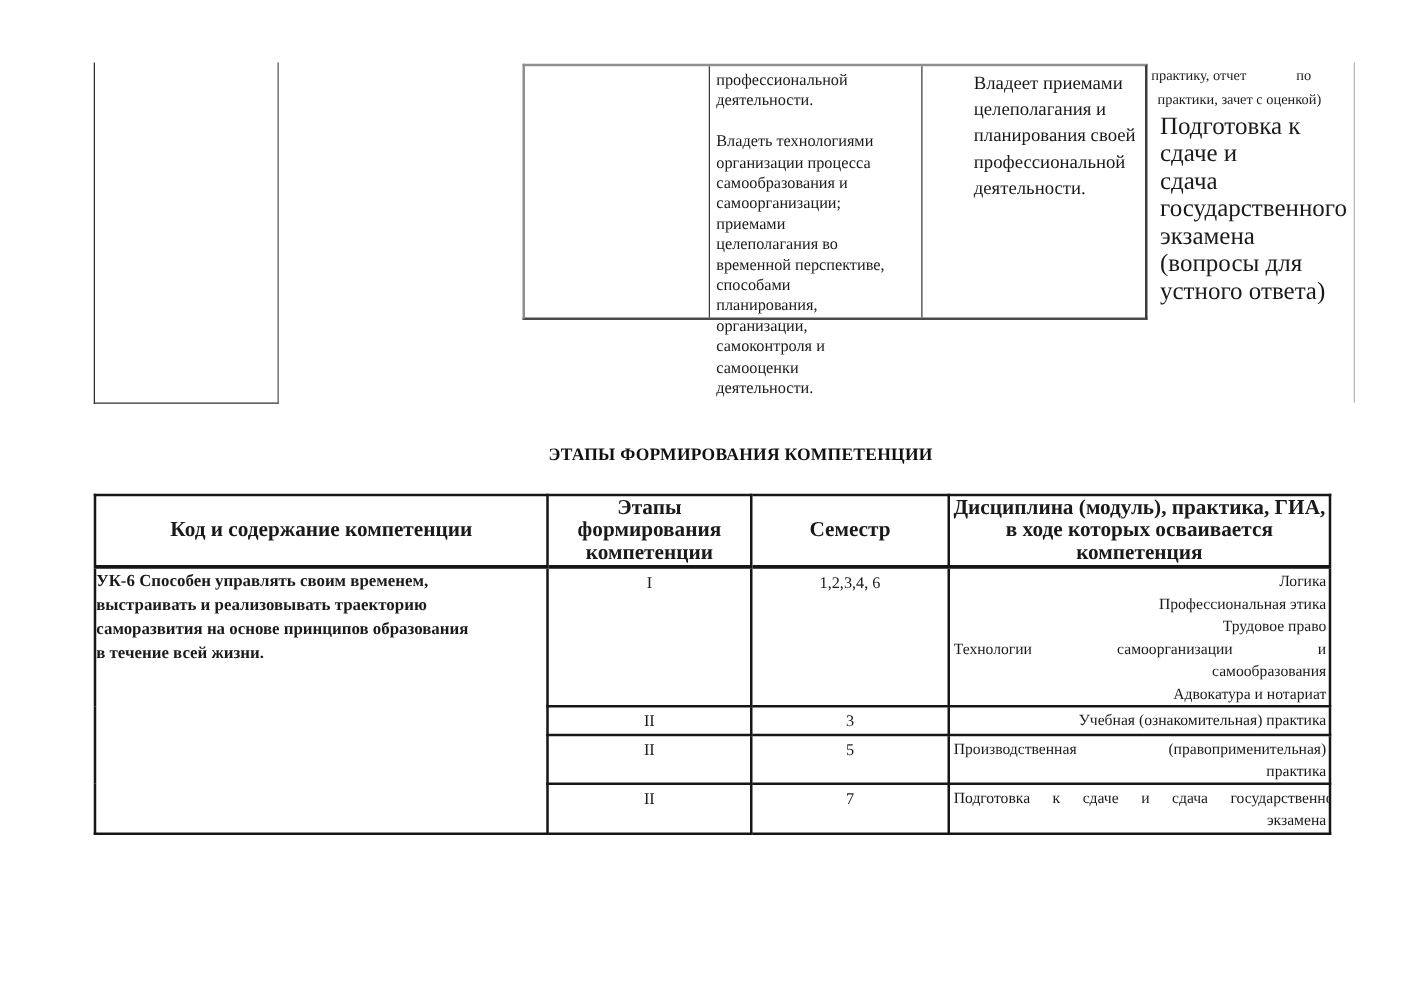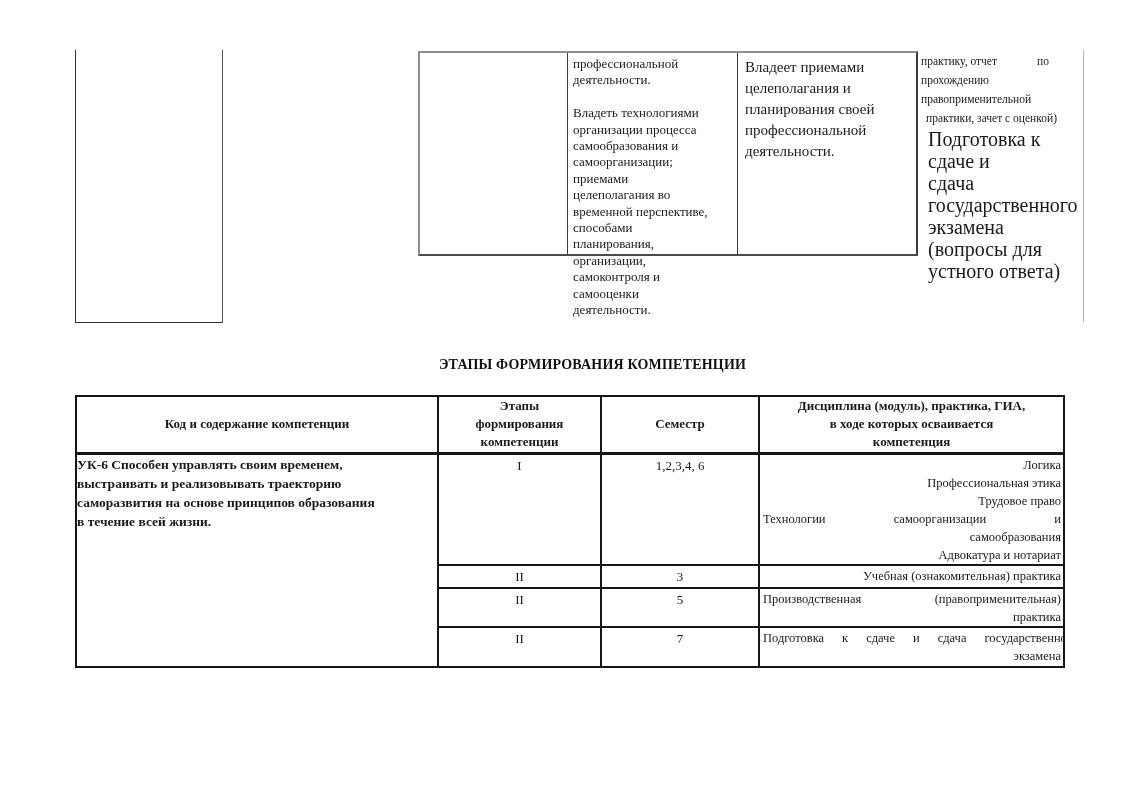--- a/index.html
+++ b/index.html
@@ -22,42 +22,42 @@
     box-sizing:border-box; display:flex;
     border-top:2px solid #8f8f8f; border-left:2px solid #8f8f8f;
     border-right:2px solid #3c3c3c; border-bottom:2px solid #4a4a4a;
     background:#fff;
   }
   .tf-colA { width:148px; border-right:1px solid #3c3c3c; box-sizing:border-box; }
   .tf-colB {
     width:170px; border-right:1px solid #3c3c3c; box-sizing:border-box;
     padding:3px 3px 0 5px; font-size:13px; line-height:16.4px;
   }
-  .tf-colC { flex:1; padding:4px 4px 0 7px; font-size:15px; line-height:21px; }
+  .tf-colC { flex:1; padding:4px 4px 0 7px; font-size:15px; line-height:21px;margin-left:34px; }
 
   #tf-right-cell { left:921px; top:52px; width:162px; }
   .tf-small { font-size:11.5px; line-height:19px; }
   .tf-small-l1 { display:flex; justify-content:space-between; padding-right:34px; }
   .tf-small-l4 { padding-left:5px; }
   .tf-large { font-size:20px; line-height:22px; padding-left:7px; }
   #tf-thin-line { left:1083px; top:50px; width:1px; height:272px; background:#b7b7b7; }
 
   
   #section-heading {
     left:75px; top:357px; width:1035px; text-align:center;
     font-weight:bold; font-size:14px; letter-spacing:0.2px; color:#111;
   }
 
   
   #main-table-wrap { left:75px; top:395px; }
   table { border-collapse:collapse; table-layout:fixed; width:988px; background:#fff; }
   th, td { border:2px solid #161616; vertical-align:top; padding:0; overflow:hidden; }
   thead th {
     border-bottom:3px solid #161616; vertical-align:middle;
-    font-size:13px; font-weight:bold; line-height:18px; text-align:center;
+    font-size:17px; font-weight:bold; line-height:18px; text-align:center;
   }
   tr.hdr { height:57px; }
   tr.r1 { height:102px; }
   tr.r2 { height:23px; }
   tr.r3 { height:37px; }
   tr.r4 { height:40px; }
   td.competence {
     font-weight:bold; text-align:left; font-size:13.5px; line-height:19px;
     padding-top:0;
   }
@@ -95,22 +95,20 @@
 профессиональной
 деятельности.</div>
 </div>
 
 <div class="abs" id="tf-right-cell">
   <div class="tf-small">
     <div class="tf-small-l1">
       <span>практику, отчет</span>
       <span>по</span>
     </div>
-    <div class="ml">прохождению
-правоприменительной</div>
     <div class="tf-small-l4">практики, зачет с оценкой)</div>
   </div>
   <div class="tf-large ml">Подготовка к сдаче и
 сдача
 государственного
 экзамена (вопросы для
 устного ответа)</div>
 </div>
 
 <div class="abs" id="tf-thin-line"></div>

